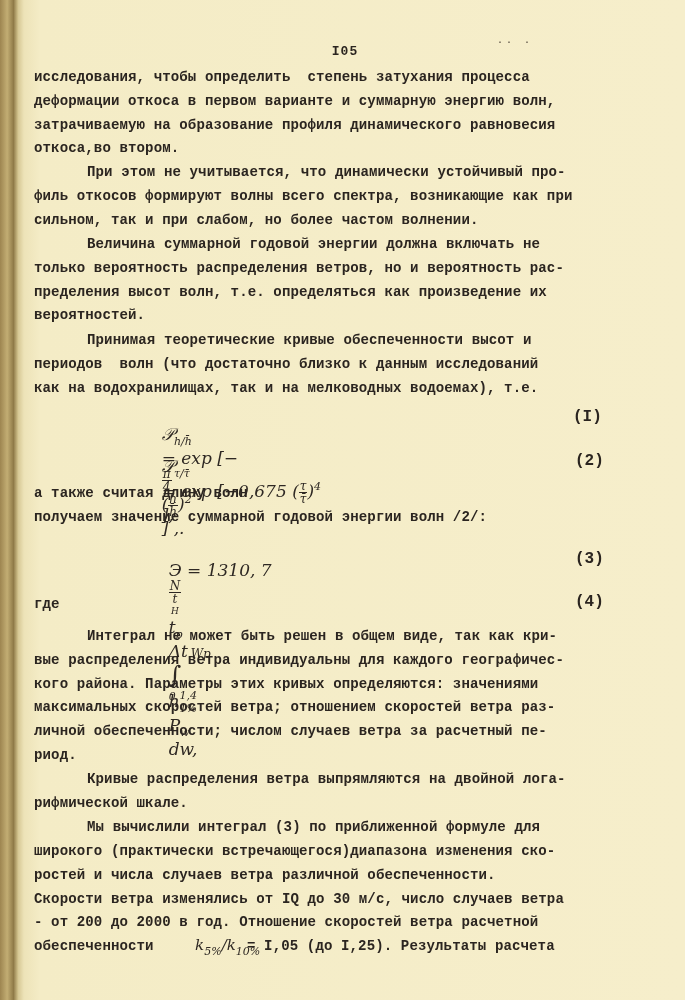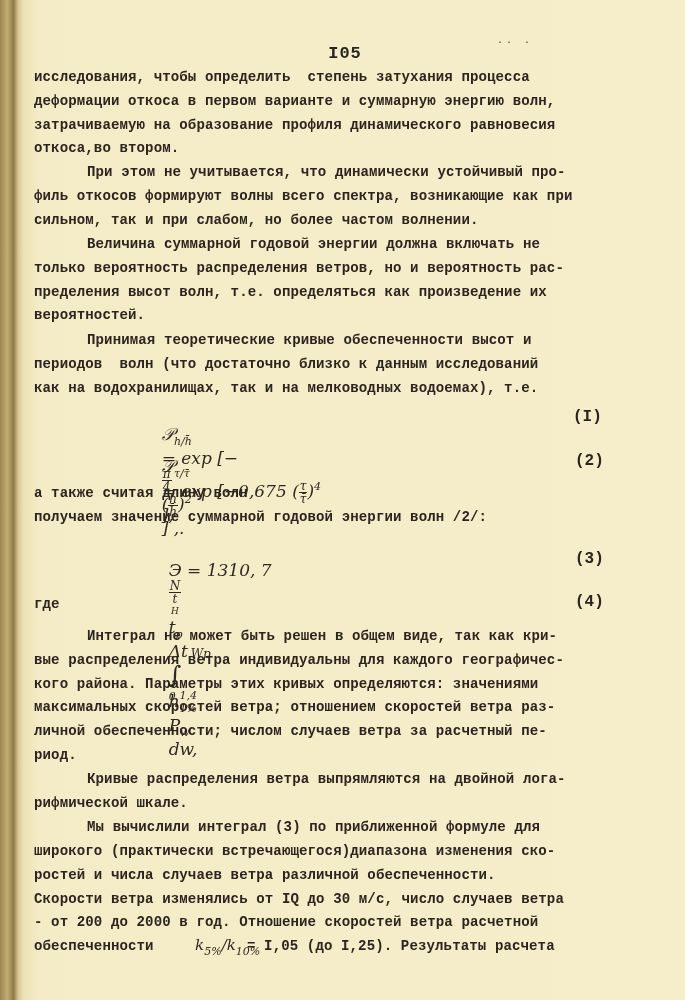--- a/index.html
+++ b/index.html
@@ -13,21 +13,21 @@
     position:absolute; inset:0;
     background:
       linear-gradient(90deg,#b09a62 0,#c8b47c 8px,#d9c98f 12px,#a99058 14px,#cdbd87 16px,#ede3b8 24px,#f4ecc6 40px,#f6eecb 100%);
   }
   .spine {
     position:absolute; left:0; top:0; width:18px; height:1000px;
     background:linear-gradient(90deg,#9d8550 0%,#c2ad73 40%,#8f7a48 75%,#d3c48e 100%);
   }
   .page-number {
     position:absolute; left:315px; top:44px; width:60px; text-align:center;
-    font-size:17px; font-weight:bold; letter-spacing:1px;
+    font-size:13px; font-weight:bold; letter-spacing:1px;
   }
   .specks { position:absolute; left:497px; top:37px; font-size:10px; color:#4a4036; letter-spacing:3px; }
   .line {
     position:absolute; left:34px; font-size:14.6px; font-weight:bold;
     white-space:pre; letter-spacing:0.1px; line-height:18px;
     transform:scaleX(0.965); transform-origin:left center;
   }
   .line.indent { left:87px; }
   .formula {
     position:absolute; font-family:"DejaVu Serif",serif; font-style:italic;

